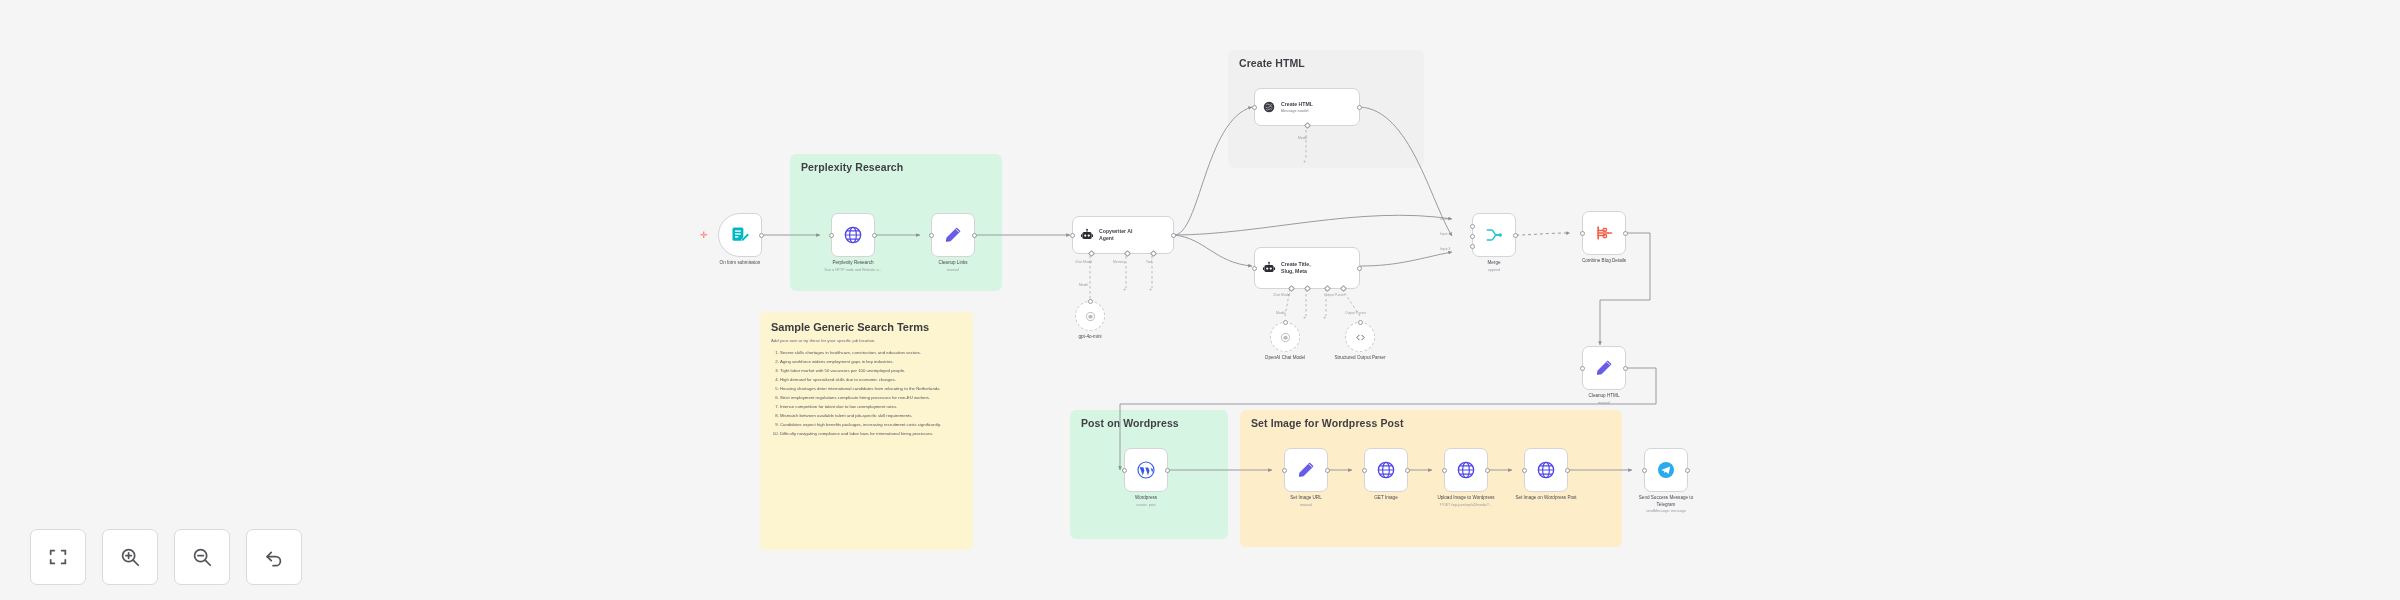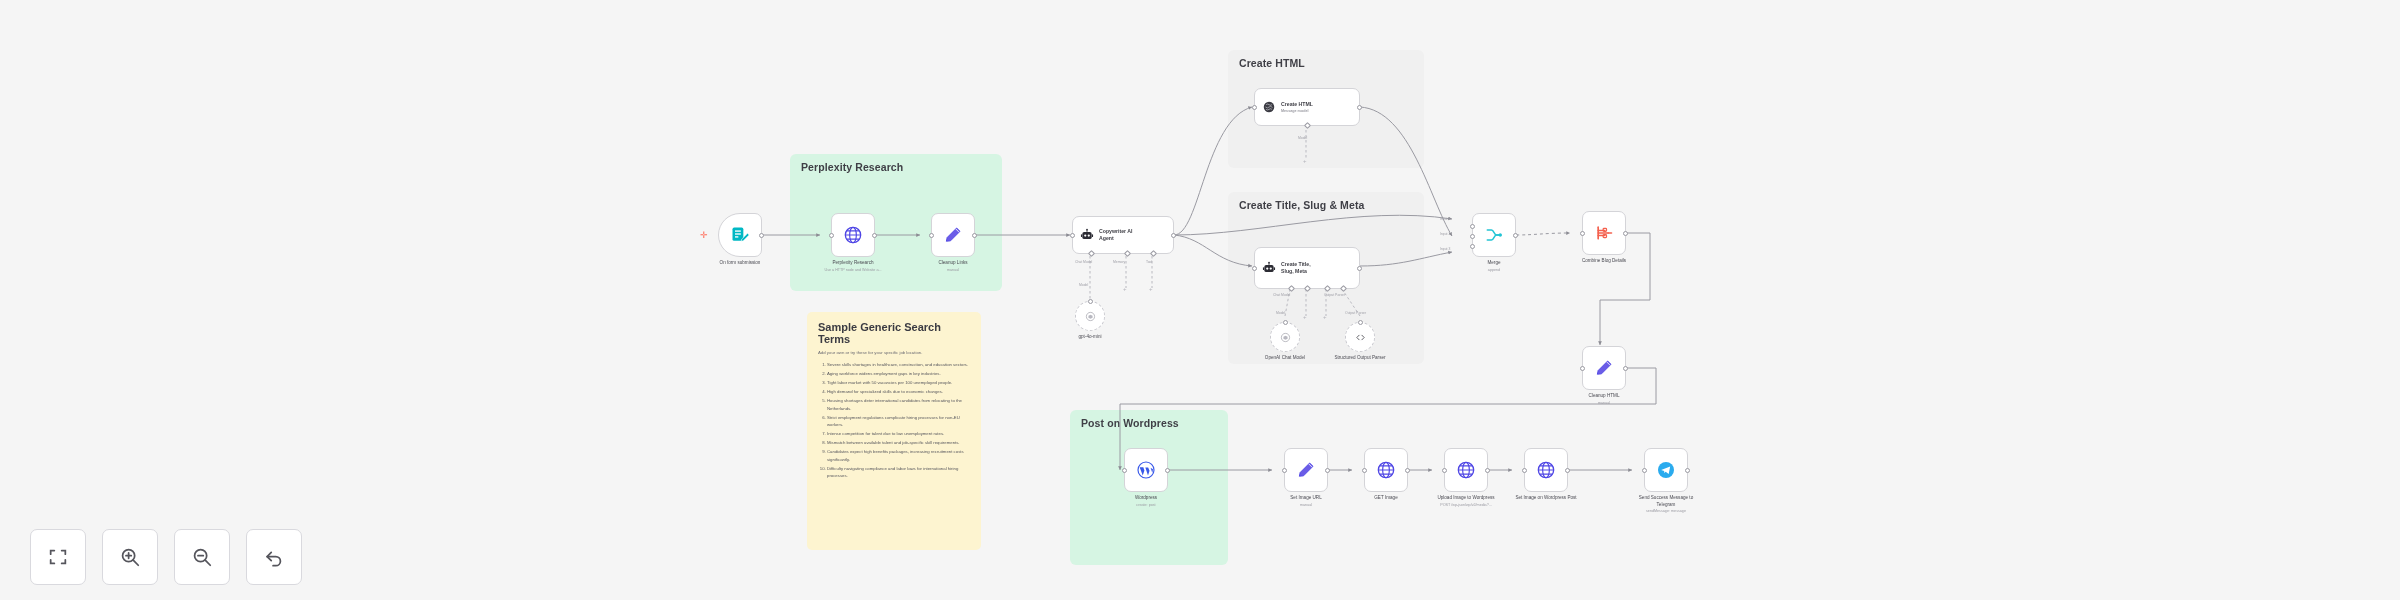--- a/index.html
+++ b/index.html
@@ -105,28 +105,28 @@
 
   <div class="grp green" style="left:790px; top:154px; width:212px; height:137px;">
     <span class="grp-title">Perplexity Research</span>
   </div>
 
 
   <div class="grp plain" style="left:1228px; top:50px; width:196px; height:118px;">
     <span class="grp-title">Create HTML</span>
   </div>
 
-  <div class="grp plain" style="left:1228px; top:192px; width:196px; height:172px;">
-    <span class="grp-title">Create Title, Slug &amp; Meta</span>
-  </div>
-
-  <div class="grp green2" style="left:1070px; top:410px; width:158px; height:155px;">
+
+  <div class="grp green2" style="left:1070px; top:410px; width:158px; height:129px;">
     <span class="grp-title">Post on Wordpress</span>
   </div>
 
+  <div class="grp amber" style="left:1240px; top:410px; width:382px; height:137px;">
+    <span class="grp-title">Set Image for Wordpress Post</span>
+  </div>
 
   <svg class="edge" style="left:0; top:0; width:2400px; height:600px;">
     <defs>
       <marker id="arw" viewBox="0 0 8 8" refX="6" refY="4" markerWidth="5" markerHeight="5" orient="auto">
         <path d="M0,1 L6,4 L0,7 z" fill="#8b8b93"></path>
       </marker>
     </defs>
     <g fill="none" stroke="#9a9aa2" stroke-width="1">
 
       <path d="M 742,235 L 820,235" marker-end="url(#arw)"></path>
@@ -433,21 +433,21 @@
     </svg>
     <span class="dot in"></span>
     <span class="dot out"></span>
     <span class="node-label wrap">
       <span>Send Success Message</span>
       <span>to Telegram</span>
       <span class="node-sub">sendMessage: message</span>
     </span>
   </div>
 
-  <div class="sticky" style="left:807px; top:312px; width:174px; height:238px;">
+  <div class="sticky" style="left:760px; top:312px; width:213px; height:238px;">
     <h3>Sample Generic Search Terms</h3>
     <div class="sub">Add your own or try these for your specific job location.</div>
     <ol>
       <li>Severe skills shortages in healthcare, construction, and education sectors.</li>
       <li>Aging workforce widens employment gaps in key industries.</li>
       <li>Tight labor market with 50 vacancies per 100 unemployed people.</li>
       <li>High demand for specialized skills due to economic changes.</li>
       <li>Housing shortages deter international candidates from relocating to the Netherlands.</li>
       <li>Strict employment regulations complicate hiring processes for non-EU workers.</li>
       <li>Intense competition for talent due to low unemployment rates.</li>

